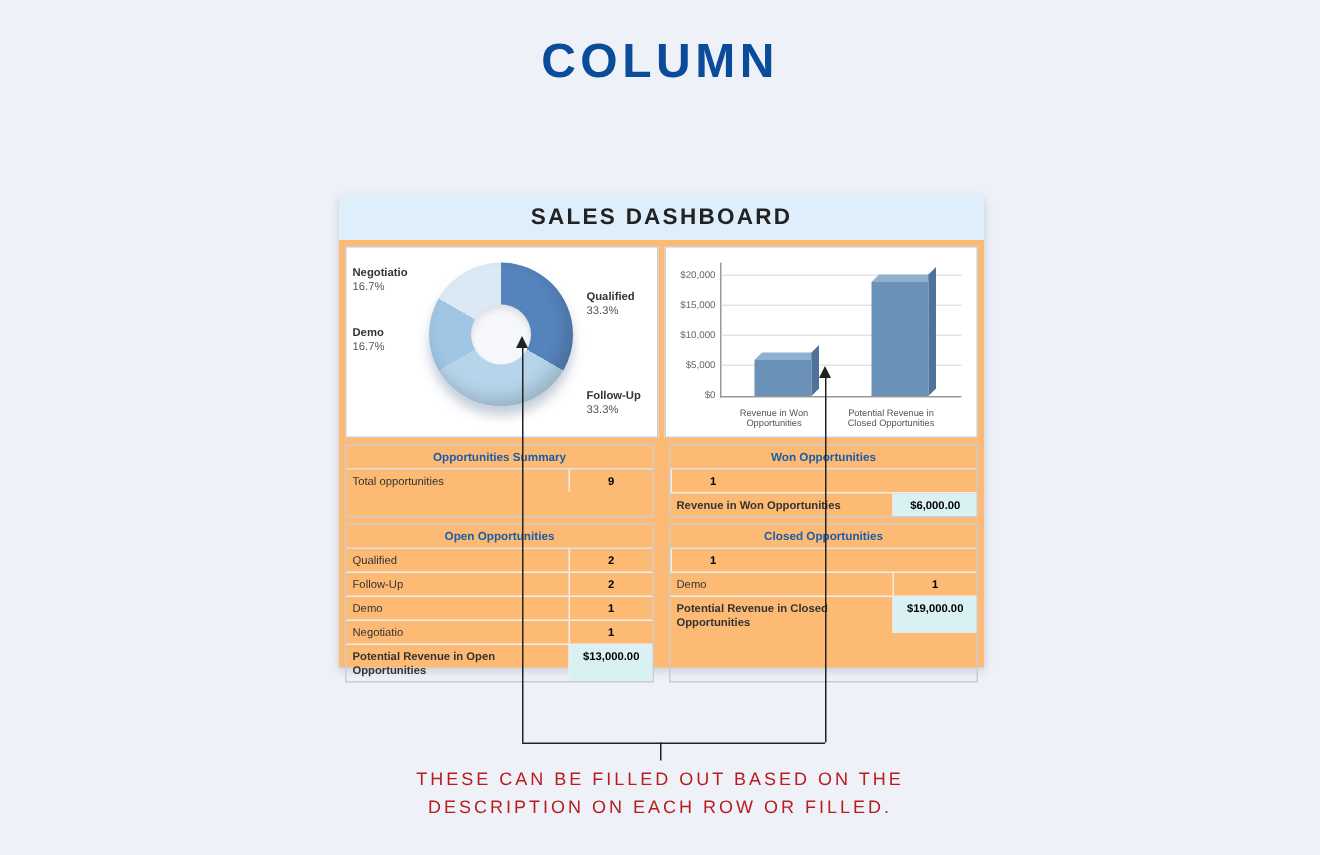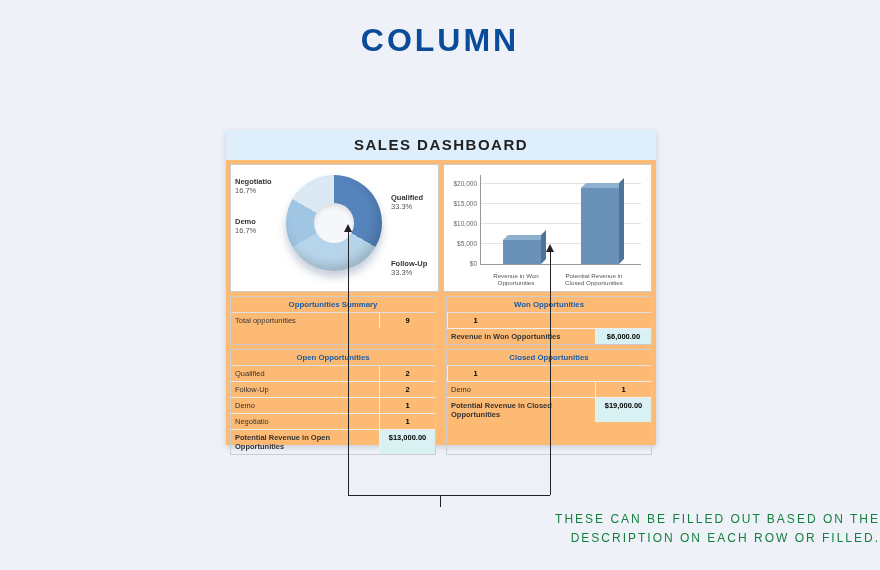--- a/index.html
+++ b/index.html
@@ -178,24 +178,24 @@
     position: absolute;
     width: 0; height: 0;
     border-left: 4px solid transparent;
     border-right: 4px solid transparent;
     border-bottom: 8px solid #222;
   }
   .caption {
     position: absolute;
     left: 0; right: 0;
     top: 510px;
-    text-align: right;
+    text-align: center;
     font-size: 12px;
     letter-spacing: 2px;
-    color: #15803d;
+    color: #b91c1c;
     line-height: 1.6;
   }
 </style>
 </head>
 <body>
 
 <div class="page-title">COLUMN</div>
 
 <div class="dashboard">
   <div class="dash-header">SALES DASHBOARD</div>

